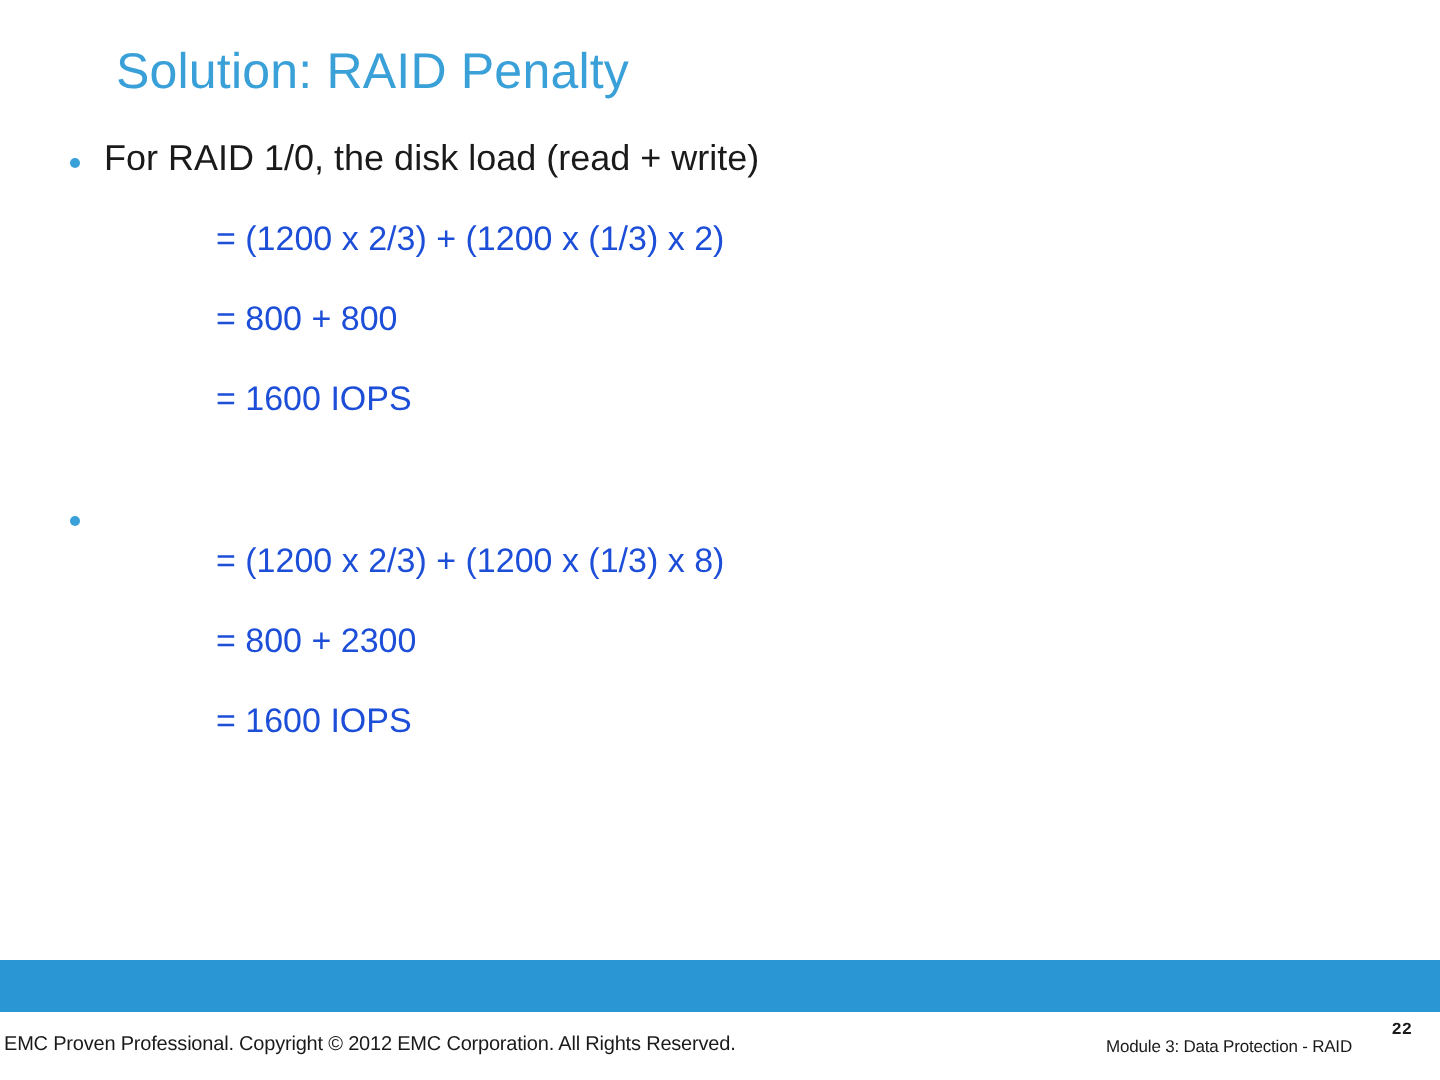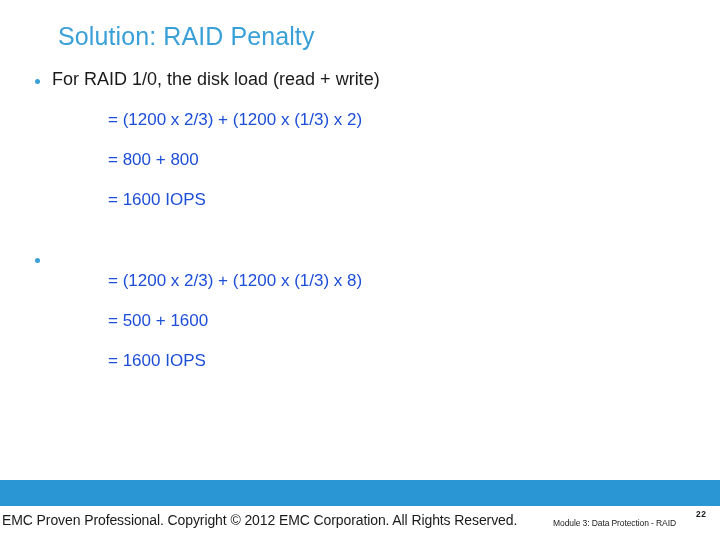--- a/index.html
+++ b/index.html
@@ -74,21 +74,21 @@
     left: 0;
     bottom: 34px;
     width: 720px;
     height: 26px;
     background: #2b96d4;
   }
   .footer-text-left {
     position: absolute;
     left: 2px;
     bottom: 12px;
-    font-size: 14px;
+    font-size: 10px;
     color: #1a1a1a;
     font-family: "Liberation Sans", sans-serif;
     letter-spacing: -0.1px;
     text-align: right;
   }
   .footer-text-right {
     position: absolute;
     right: 44px;
     bottom: 12px;
     font-size: 8.5px;
@@ -130,21 +130,21 @@
 
     <div class="gap-block"></div>
 
     <div class="bullet-block">
       <div class="bullet-line">
         <span class="bullet-dot"></span>
       </div>
       <div class="sp-1"></div>
       <div class="sub-line">= (1200 x 2/3) + (1200 x (1/3) x 8)</div>
       <div class="sp-2"></div>
-      <div class="sub-line">= 500 + 1600</div>
+      <div class="sub-line">= 800 + 2300</div>
       <div class="sp-3"></div>
       <div class="sub-line">= 1600 IOPS</div>
     </div>
 
   </div>
 
   <div class="footer-bar"></div>
   <div class="footer-text-left">EMC Proven Professional. Copyright © 2012 EMC Corporation. All Rights Reserved.</div>
   <div class="footer-text-right">Module 3: Data Protection - RAID</div>
   <div class="footer-page">22</div>

